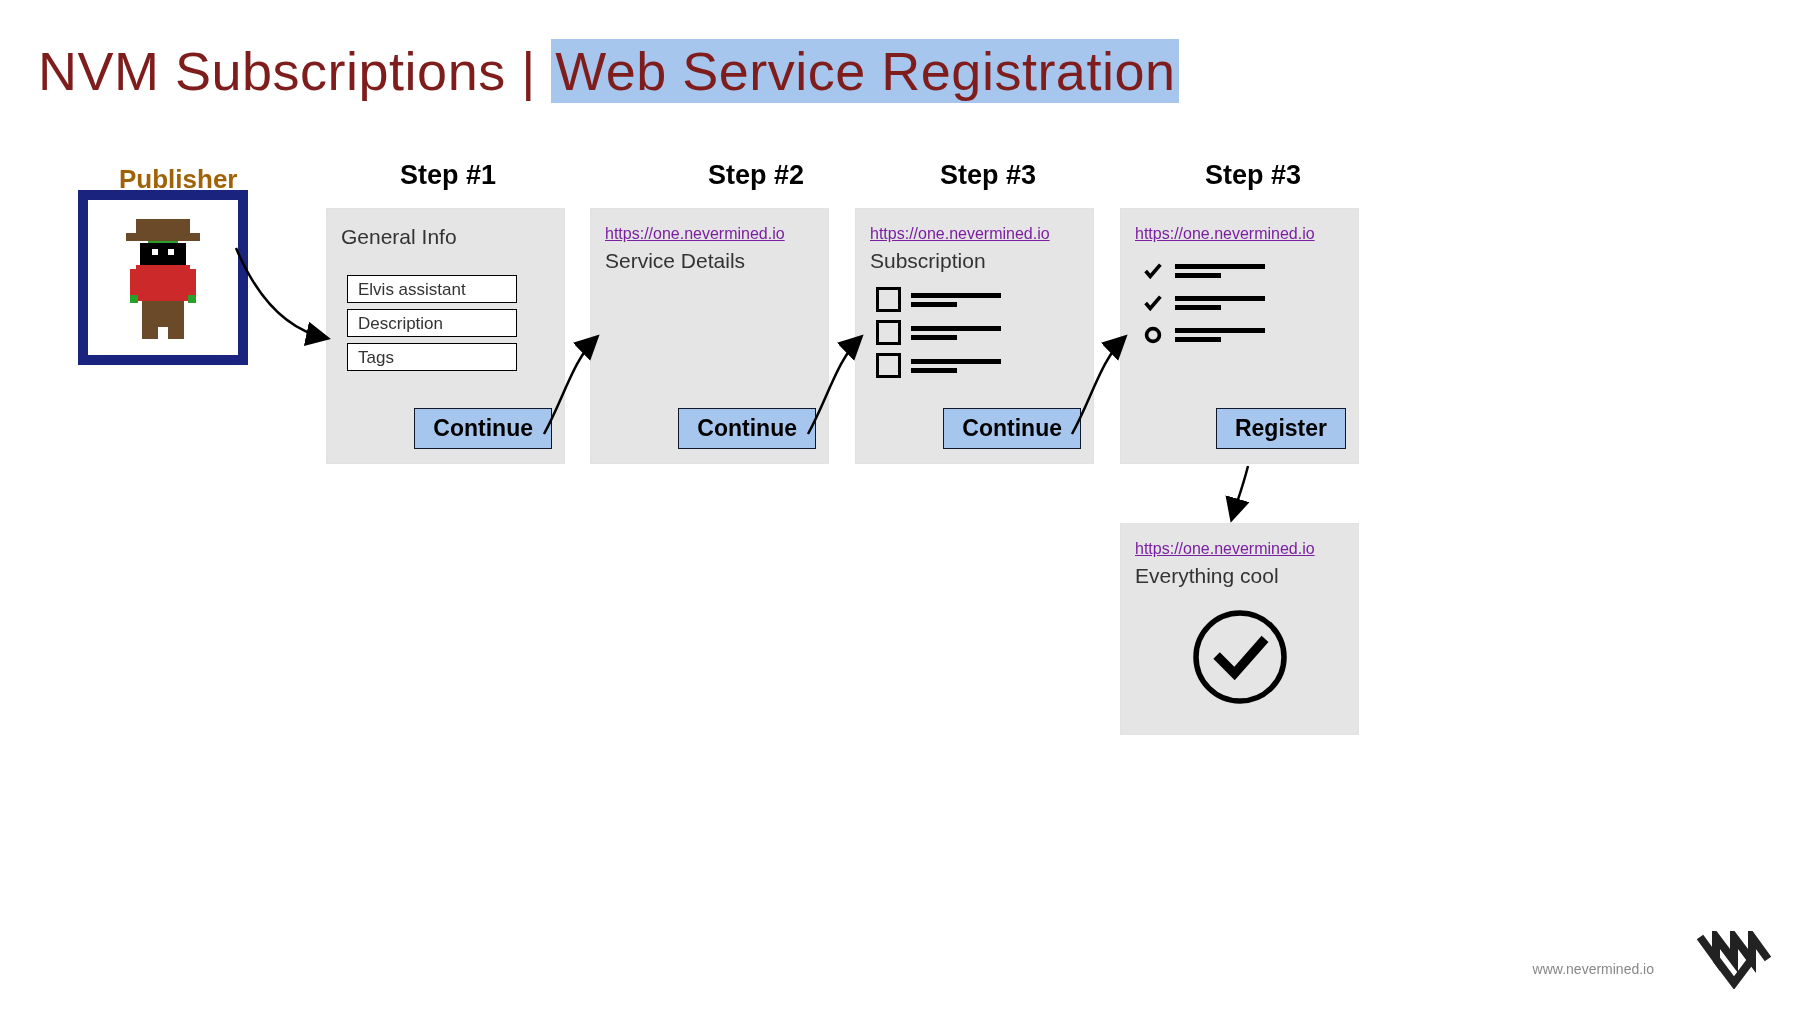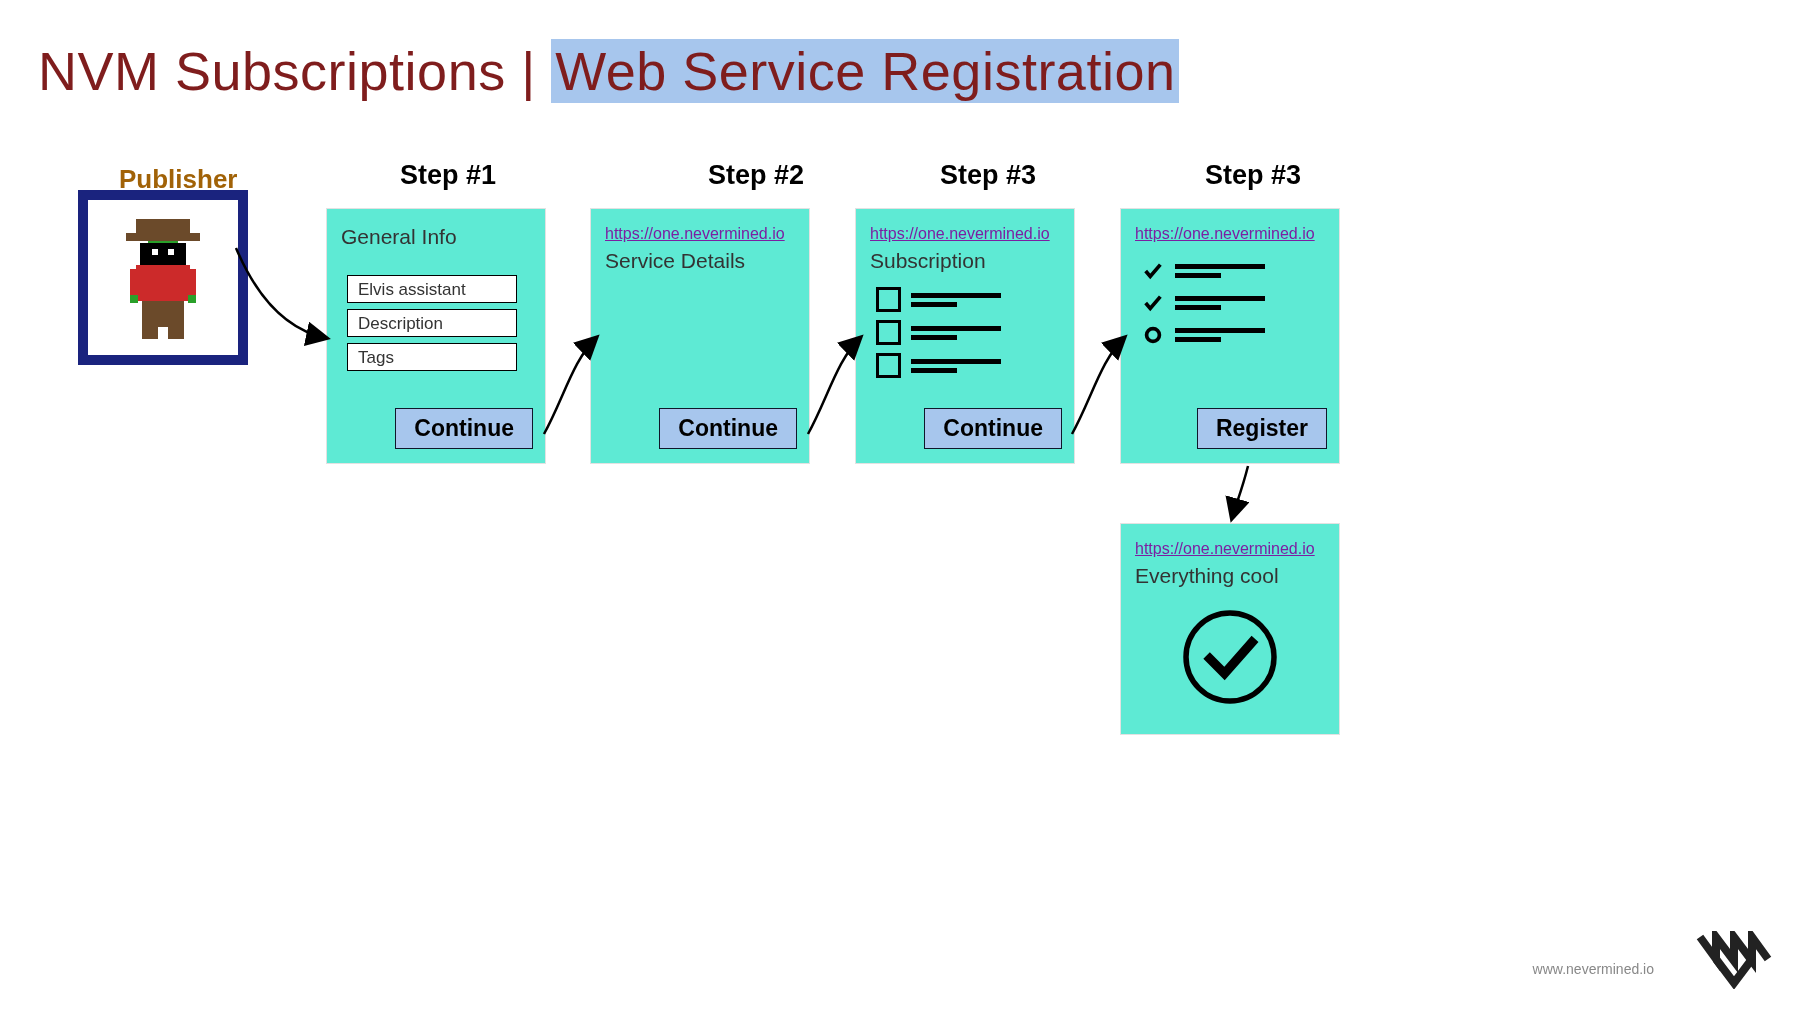--- a/index.html
+++ b/index.html
@@ -57,22 +57,22 @@
     font-weight: 700;
     color: #000;
   }
   .step1-label { left: 400px; top: 160px; }
   .step2-label { left: 708px; top: 160px; }
   .step3-label { left: 940px; top: 160px; }
   .step4-label { left: 1205px; top: 160px; }
 
   .card {
     position: absolute;
-    width: 220px;
-    background: #5eead4;
+    width: 239px;
+    background: #e5e5e5;
     border: 1px solid #e2e2e2;
     padding: 16px 14px 18px 14px;
     box-sizing: border-box;
   }
   .card .url {
     color: #7b1fa2;
     font-size: 16px;
     text-decoration: underline;
     display: inline-block;
     margin-bottom: 6px;

